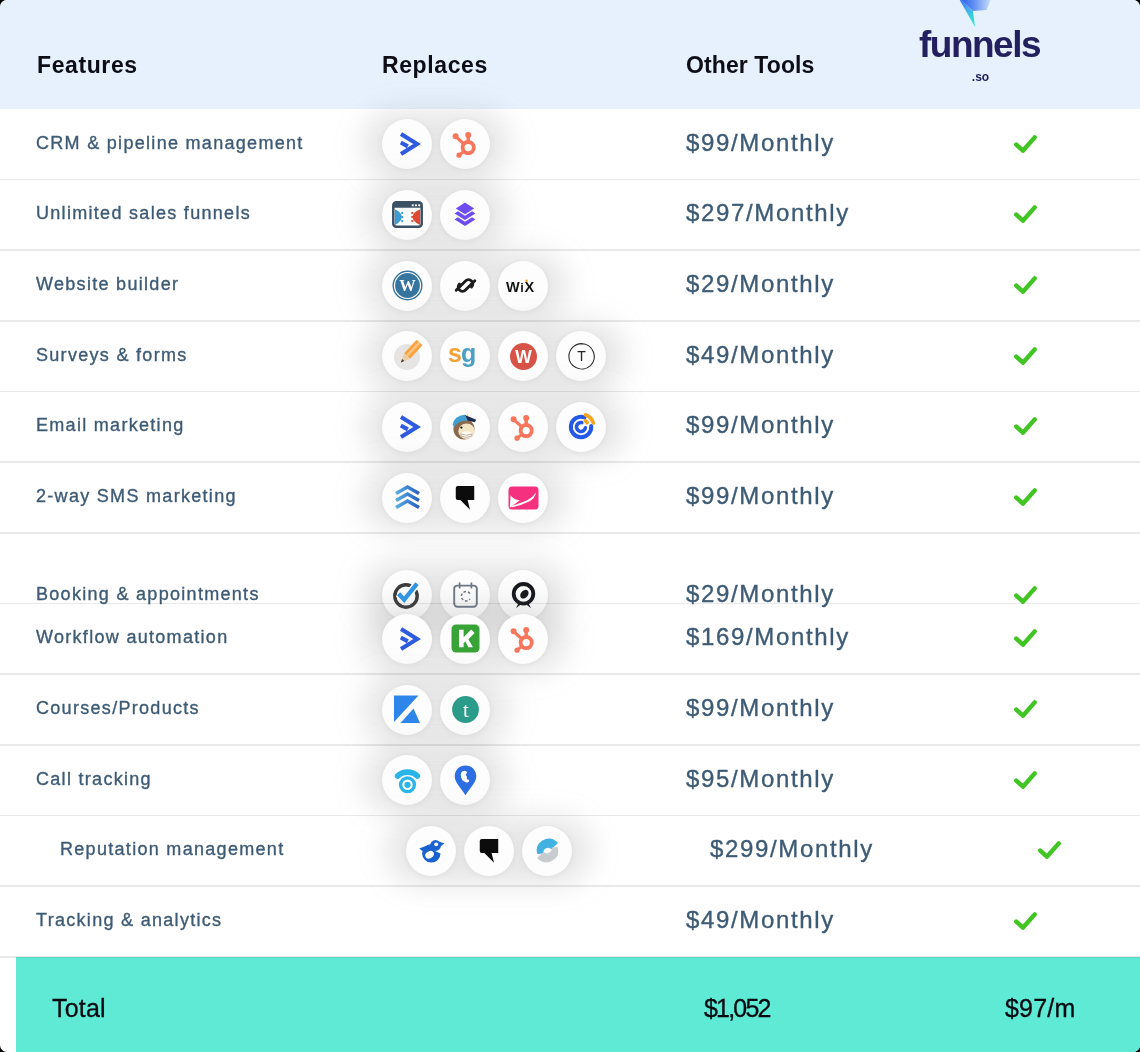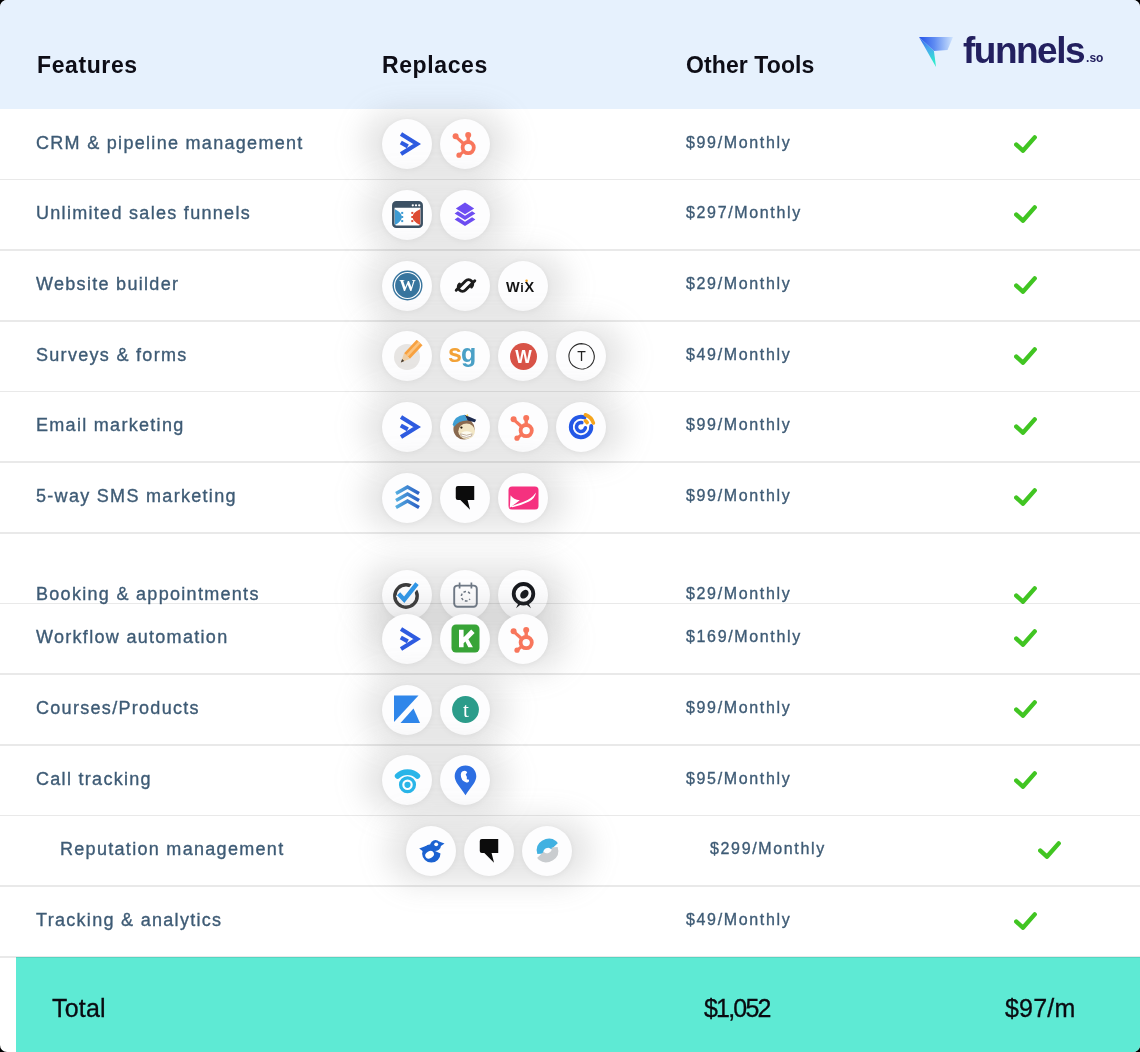--- a/index.html
+++ b/index.html
@@ -2,29 +2,29 @@
 <html><head>
 <meta charset="utf-8">
 <style>
 * { margin:0; padding:0; box-sizing:border-box; }
 html,body { width:1140px; height:1052px; background:#000; font-family:"Liberation Sans", sans-serif; }
 #card { position:absolute; left:0; top:0; width:1140px; height:1052px; border-radius:7px; overflow:hidden; background:#fff; }
 #hdr { position:absolute; left:0; top:0; width:1140px; height:109px; background:#e6f1fd; }
 .hT { position:absolute; top:0; height:109px; padding-top:22px; display:flex; align-items:center; font-size:23px; font-weight:bold; color:#0d0d16; letter-spacing:0.6px; }
 .row { position:absolute; left:0; width:1140px; height:70.667px; }
 .fname { position:absolute; left:36px; top:calc(50% - 1.5px); transform:translateY(-50%); font-size:18px; font-weight:500; color:#3e5b75; letter-spacing:1.3px; white-space:nowrap; -webkit-text-stroke:0.35px #3e5b75; }
-.price { position:absolute; left:686px; top:calc(50% - 1.5px); transform:translateY(-50%); font-size:16px; font-weight:500; color:#3e5b75; letter-spacing:1.65px; white-space:nowrap; -webkit-text-stroke:0.35px #3e5b75; }
+.price { position:absolute; left:686px; top:calc(50% - 1.5px); transform:translateY(-50%); font-size:24px; font-weight:500; color:#3e5b75; letter-spacing:1.65px; white-space:nowrap; -webkit-text-stroke:0.35px #3e5b75; }
 .icons { position:absolute; left:382px; top:50%; transform:translateY(-50%); display:flex; gap:8px; }
 .icons::before { content:""; position:absolute; left:-20px; right:-20px; top:-9px; bottom:-9px; background:rgba(122,122,122,0.19); filter:blur(14px); border-radius:45px; }
 .ic { position:relative; width:50px; height:50px; border-radius:50%; background:#fdfdfe; display:flex; align-items:center; justify-content:center; box-shadow:0 1px 6px rgba(0,0,0,0.06); }
 .chk { position:absolute; left:1014px; top:calc(50% - 0.5px); transform:translateY(-50%); }
 .sep { position:absolute; left:0; width:1140px; height:1.5px; background:rgba(0,0,0,0.085); z-index:6; }
 #total { position:absolute; left:16px; top:957px; width:1140px; height:95px; background:#5eead4; }
 .tT { position:absolute; top:calc(50% + 3px); transform:translateY(-50%); font-size:25px; font-weight:500; color:#0a0a10; letter-spacing:0.2px; -webkit-text-stroke:0.3px #0a0a10; }
-#logo { position:absolute; left:919px; top:0; height:109px; display:flex; align-items:center; }
+#logo { position:absolute; left:919px; top:0; height:109px; display:flex; align-items:center;flex-direction:column; }
 .fword { font-size:37px; font-weight:bold; color:#23205f; letter-spacing:-1.5px; line-height:1; position:relative; top:-4px; }
 .fso { font-size:12px; font-weight:bold; color:#23205f; margin-left:2px; position:relative; top:3px; letter-spacing:0; }
 </style>
 </head>
 <body>
 <div id="card">
   <div id="hdr">
     <div class="hT" style="left:37px;">Features</div>
     <div class="hT" style="left:382px;">Replaces</div>
     <div class="hT" style="left:686px; letter-spacing:0.1px;">Other Tools</div>
@@ -259,21 +259,21 @@
           </svg>
         </div>
         <div class="ic">
           <svg width="31" height="24" viewBox="0 0 31 24">
             <rect x="0.5" y="0.5" width="30" height="23" rx="3.6" fill="#f5317f"></rect>
             <path d="M2.5 20.5 Q10 17.5 15 16 Q23 13.5 28 6.5 Q27 12.5 21 15.5 Q13 19.5 4.5 21.2 Z" fill="#fff"></path>
             <path d="M1.8 21.8 L11.8 14.3 Q5.5 13.8 2.6 9.2 Z" fill="#fff"></path>
           </svg>
         </div>
       </div>
-      <div class="fname">5-way SMS marketing</div>
+      <div class="fname">2-way SMS marketing</div>
       <div class="price">$99/Monthly</div>
       <svg class="chk" width="23" height="18" viewBox="0 0 23 18">
         <path d="M2.3 9.6 L8.9 15.7 L20.7 2.4" fill="none" stroke="#41c522" stroke-width="4.4" stroke-linecap="round" stroke-linejoin="round"></path>
       </svg>
     </div>
   <div class="row" style="top:560px;border-radius:23px;">
       <div class="icons">
         <div class="ic">
           <svg width="32" height="32" viewBox="0 0 32 32" fill="none">
             <circle cx="15" cy="17" r="11.2" stroke="#3b3b3b" stroke-width="3.4"></circle>

